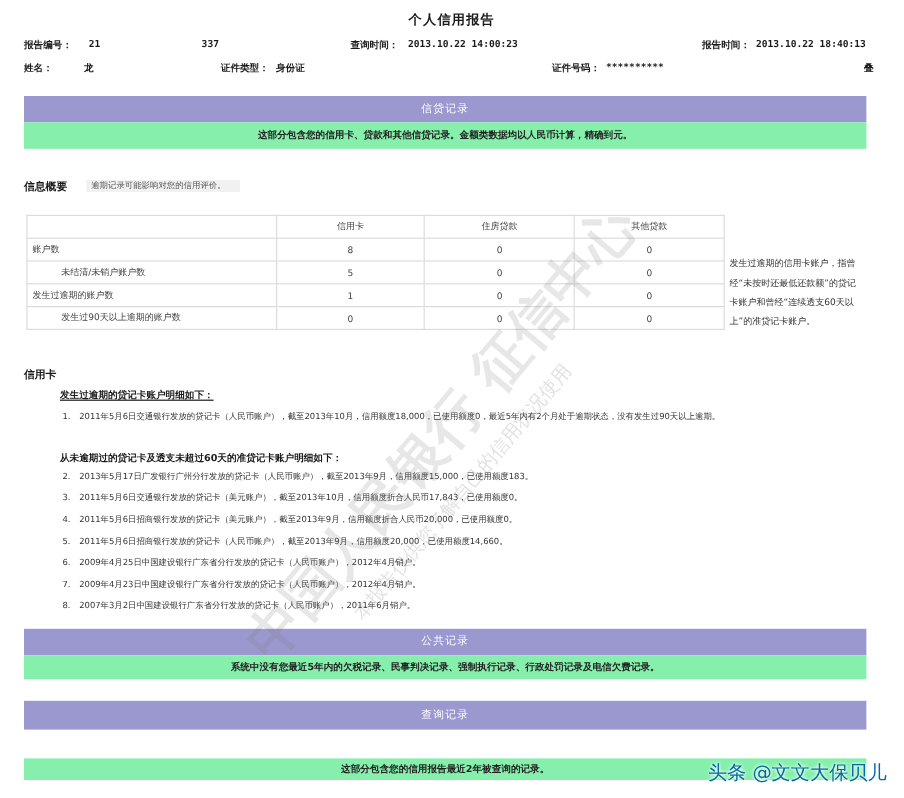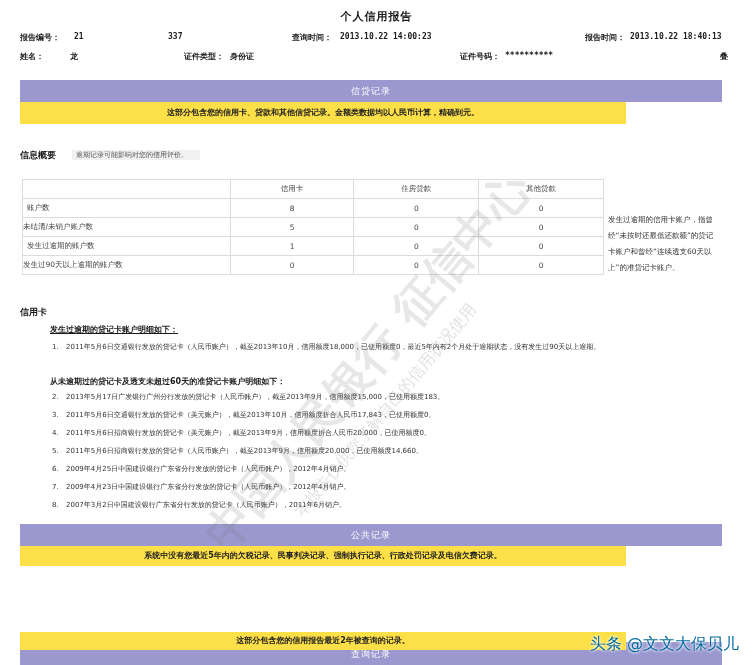--- a/index.html
+++ b/index.html
@@ -6,30 +6,30 @@
   html, body { width: 753px; height: 665px; background: #ffffff; overflow: hidden; }
   body { font-family: "DejaVu Sans", sans-serif; color: #1a1a1a; position: relative; }
 
   .doc-title { position: absolute; top: 9px; left: 0; width: 753px; text-align: center; font-size: 11px; font-weight: bold; letter-spacing: 1px; }
 
   .meta-row { position: absolute; left: 0; width: 612px; height: 14px; font-size: 8px; font-weight: bold; }
   .meta-row span { position: absolute; white-space: nowrap; }
   .meta-row .val { font-family: "DejaVu Sans Mono", monospace; font-weight: bold; }
 
   .section-bar { position: absolute; left: 20px; width: 702px; background: #9b98cf; color: #ffffff; text-align: center; font-size: 9px; letter-spacing: 1px; }
-  .section-note { position: absolute; left: 20px; width: 606px; background: #fde047; text-align: center; font-size: 8px; font-weight: bold; color: #222; }
+  .section-note { position: absolute; left: 20px; width: 702px; background: #86efac; text-align: center; font-size: 8px; font-weight: bold; color: #222; }
 
   .overview-heading { position: absolute; left: 20px; top: 149px; font-size: 9px; font-weight: bold; }
   .overview-note { position: absolute; left: 72px; top: 150px; font-size: 7px; color: #555; background: #f1f1f1; padding: 0 12px 0 4px; }
 
   table.summary { position: absolute; left: 22px; top: 179px; width: 582px; border-collapse: collapse; font-size: 7.5px; color: #444; }
   table.summary td, table.summary th { border: 1px solid #dcdcdc; height: 19px; font-weight: normal; }
   table.summary th { text-align: center; }
   table.summary td.label { text-align: left; padding-left: 4px; }
-  table.summary td.label.indent { padding-left: 0; }
+  table.summary td.label.indent { padding-left: 28px; }
   table.summary td.num { text-align: center; }
   table.summary col.c0 { width: 208px; }
   table.summary col.c1 { width: 124px; }
   table.summary col.c2 { width: 125px; }
   table.summary col.c3 { width: 125px; }
 
   .side-note { position: absolute; left: 608px; top: 212px; width: 112px; font-size: 7.5px; line-height: 16px; color: #333; }
 
   .cc-heading { position: absolute; left: 20px; top: 306px; font-size: 9px; font-weight: bold; }
   .sub-heading { position: absolute; left: 50px; font-size: 8px; font-weight: bold; text-decoration: underline; }
@@ -141,19 +141,19 @@
 <div class="item" style="top:482px;">
   <span class="n">7.</span><span>2009年4月23日中国建设银行广东省分行发放的贷记卡（人民币账户），2012年4月销户。</span>
 </div>
 <div class="item" style="top:500px;">
   <span class="n">8.</span><span>2007年3月2日中国建设银行广东省分行发放的贷记卡（人民币账户），2011年6月销户。</span>
 </div>
 
 <div class="section-bar" style="top:524px;height:22px;line-height:22px;">公共记录</div>
 <div class="section-note" style="top:546px;height:20px;line-height:20px;">系统中没有您最近5年内的欠税记录、民事判决记录、强制执行记录、行政处罚记录及电信欠费记录。</div>
 
-<div class="section-bar" style="top:642px;height:24px;line-height:24px;">查询记录</div>
+<div class="section-bar" style="top:584px;height:24px;line-height:24px;">查询记录</div>
 <div class="section-note" style="top:632px;height:18px;line-height:18px;">这部分包含您的信用报告最近2年被查询的记录。</div>
 
 <div class="watermark" style="left:130px;top:330px;">中国人民银行 征信中心</div>
 <div class="watermark small" style="left:250px;top:400px;">本报告仅供您了解自己的信用状况使用</div>
 
 <div class="credit">头条 @文文大保贝儿</div>
 
 </body></html>

